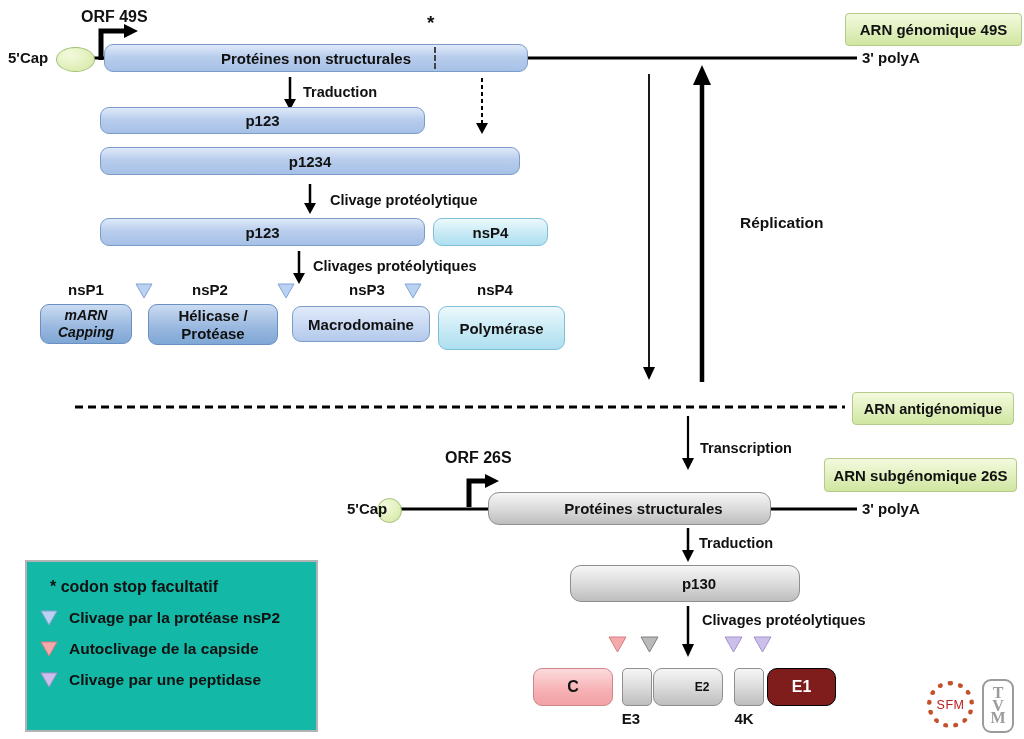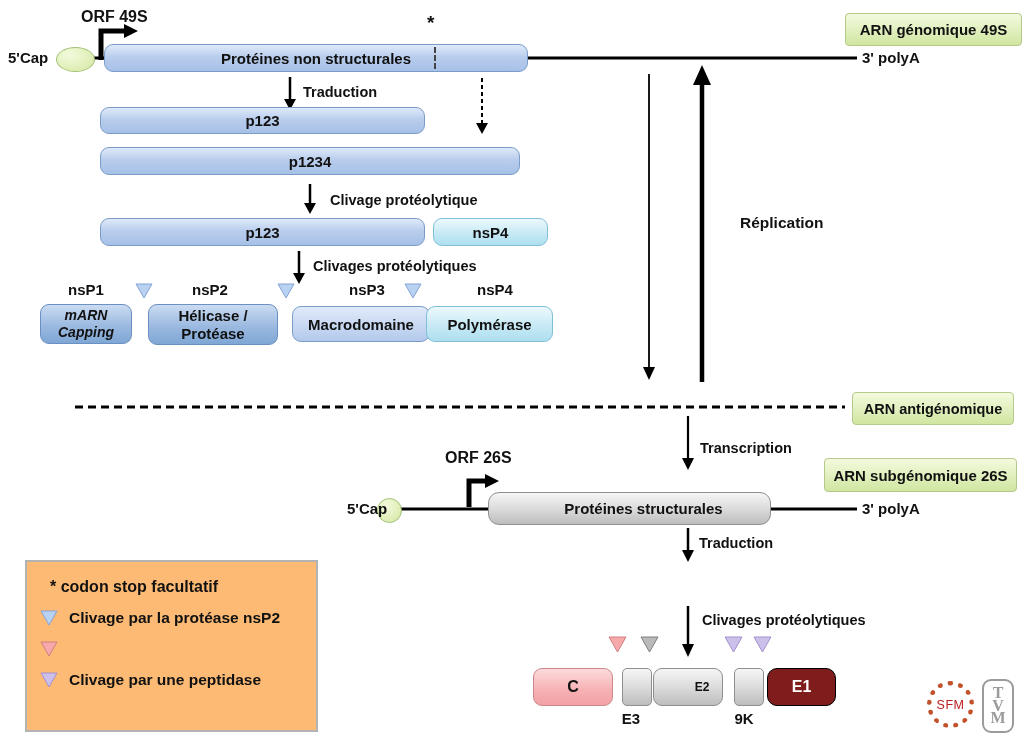--- a/index.html
+++ b/index.html
@@ -21,21 +21,21 @@
   .lbl{position:absolute;z-index:3;font-weight:bold;font-size:15px;white-space:nowrap;}
   .ctr{display:flex;align-items:center;justify-content:center;text-align:center;}
   .two{white-space:pre-line;text-align:center;line-height:1.2;}
   .it{font-style:italic;font-size:14px;}
   .cap-ellipse{position:absolute;z-index:2;border-radius:50%;
          background:radial-gradient(ellipse at 35% 30%,#f3fadd 0%,#e2f0bc 55%,#d0e6a0 100%);
          border:1.5px solid #a3c277;}
   .bar-divider{position:absolute;top:2px;bottom:2px;width:0;border-left:2px dashed #444;}
   .tri{position:absolute;z-index:3;}
   .legend{position:absolute;z-index:2;left:25px;top:560px;width:293px;height:172px;
-          background:#fdba74;border:2px solid #b3b3b3;box-sizing:border-box;padding-top:10px;}
+          background:#14b8a6;border:2px solid #b3b3b3;box-sizing:border-box;padding-top:10px;}
   .legend-row{display:flex;align-items:center;gap:11px;margin-left:13px;height:31px;
           font-weight:bold;font-size:15.5px;}
   .legend-stop{margin-left:23px;height:30px;display:flex;align-items:center;
           font-weight:bold;font-size:16px;}
   .sfm{position:absolute;z-index:2;left:927px;top:681px;width:47px;height:47px;border-radius:50%;
        border:5px dotted #c2512c;box-sizing:border-box;display:flex;align-items:center;
        justify-content:center;font-weight:normal;font-size:12.5px;letter-spacing:.5px;color:#b91c1c;}
   .tvm{position:absolute;z-index:2;left:982px;top:679px;width:32px;height:54px;border-radius:9px;
        border:2.5px solid #9b9b9b;box-sizing:border-box;display:flex;flex-direction:column;
        align-items:center;justify-content:center;color:#9b9b9b;font-weight:bold;
@@ -119,33 +119,34 @@
     </svg>
   <svg class="tri" style="left:404px;top:283px;" width="18" height="16">
     <polygon points="1,1 17,1 9,15" stroke="#84a3d6" fill="#bad2f2"></polygon>
     </svg>
 
   <div class="box dblue two it" style="left:40px;top:304px;width:92px;height:40px;">mARN
 Capping</div>
   <div class="box dblue two" style="left:148px;top:304px;width:130px;height:41px;">Hélicase /
 Protéase</div>
   <div class="box mblue" style="left:292px;top:306px;width:138px;height:36px;">Macrodomaine</div>
-  <div class="box cyan" style="left:426px;top:306px;width:127px;height:36px;">Polymérase</div>
+  <div class="box cyan" style="left:438px;top:306px;width:127px;height:44px;">Polymérase</div>
 
   <div class="lbl" style="left:740px;top:214px;font-size:15.5px;">Réplication</div>
   <div class="badge" style="left:852px;top:392px;width:160px;height:31px;font-size:14.5px;">ARN antigénomique</div>
   <div class="lbl" style="left:700px;top:440px;font-size:14.5px;">Transcription</div>
   <div class="badge" style="left:824px;top:458px;width:191px;height:32px;">ARN subgénomique 26S</div>
 
   <div class="lbl" style="left:445px;top:449px;font-size:16px;">ORF 26S</div>
   <div class="lbl" style="left:347px;top:500px;">5'Cap</div>
   <div class="cap-ellipse" style="left:377px;top:498px;width:23px;height:23px;"></div>
   <div class="box grayb" style="left:488px;top:492px;width:283px;height:33px;border-radius:11px;">Protéines structurales</div>
   <div class="lbl" style="left:862px;top:500px;">3' polyA</div>
   <div class="lbl" style="left:699px;top:535px;font-size:14.5px;">Traduction</div>
+  <div class="box grayb" style="left:570px;top:565px;width:230px;height:37px;border-radius:11px;">p130</div>
   <div class="lbl" style="left:702px;top:612px;font-size:14.5px;">Clivages protéolytiques</div>
 
   <svg class="tri" style="left:608px;top:636px;" width="19" height="17">
     <polygon points="1,1 18,1 9.5,16" stroke="#d37f82" fill="#f5a9ab"></polygon>
     </svg>
   <svg class="tri" style="left:640px;top:636px;" width="19" height="17">
     <polygon points="1,1 18,1 9.5,16" stroke="#7f7f7f" fill="#bababa"></polygon>
     </svg>
   <svg class="tri" style="left:724px;top:636px;" width="19" height="17">
     <polygon points="1,1 18,1 9.5,16" stroke="#a391d0" fill="#ccc0ea"></polygon>
@@ -153,34 +154,35 @@
   <svg class="tri" style="left:753px;top:636px;" width="19" height="17">
     <polygon points="1,1 18,1 9.5,16" stroke="#a391d0" fill="#ccc0ea"></polygon>
     </svg>
 
   <div class="box pinkb" style="left:533px;top:668px;width:80px;height:38px;font-size:16px;">C</div>
   <div class="box grayb" style="left:622px;top:668px;width:17px;height:38px;border-radius:5px;"></div>
   <div class="box grayb" style="left:653px;top:668px;width:70px;height:38px;font-size:12px;">E2</div>
   <div class="box grayb" style="left:734px;top:668px;width:18px;height:38px;border-radius:5px;"></div>
   <div class="box blackb" style="left:767px;top:668px;width:69px;height:38px;font-size:16px;">E1</div>
   <div class="lbl ctr" style="left:616px;top:710px;width:30px;">E3</div>
-  <div class="lbl ctr" style="left:729px;top:710px;width:30px;">9K</div>
+  <div class="lbl ctr" style="left:729px;top:710px;width:30px;">4K</div>
 
   <div class="legend">
     <div class="legend-stop">* codon stop facultatif</div>
     <div class="legend-row">
       <svg width="18" height="16">
         <polygon points="1,1 17,1 9,15" stroke="#84a3d6" fill="#bad2f2"></polygon>
         </svg>
       <span>Clivage par la protéase nsP2</span>
     </div>
     <div class="legend-row">
       <svg width="18" height="16">
         <polygon points="1,1 17,1 9,15" stroke="#d37f82" fill="#f5a9ab"></polygon>
         </svg>
+      <span>Autoclivage de la capside</span>
     </div>
     <div class="legend-row">
       <svg width="18" height="16">
         <polygon points="1,1 17,1 9,15" stroke="#a391d0" fill="#ccc0ea"></polygon>
         </svg>
       <span>Clivage par une peptidase</span>
     </div>
   </div>
 
   <div class="sfm">SFM</div>

